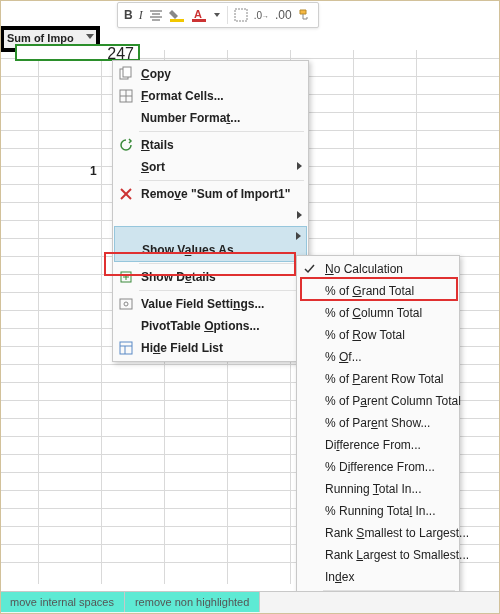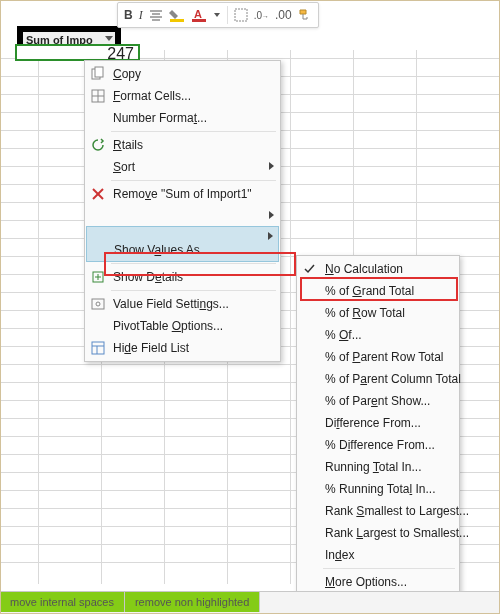--- a/index.html
+++ b/index.html
@@ -33,28 +33,27 @@
         transparent 0, transparent 62px, #d9d9d9 62px, #d9d9d9 63px);
     background-position: 0 -9px, -24px 0;
   }
 
   
   .pivot-header {
     position: absolute;
     left: 0; top: 26px;
     width: 89px; height: 18px;
     background: #f0f0f0;
-    border: 6px solid #000000;
+    border: 4px solid #000000;
     font-weight: bold;
     padding-left: 3px;
     font-size: 11px;
     line-height: 17px;
     white-space: nowrap;
     overflow: hidden;
-    margin-left: 17px;
   }
   .drop-arrow {
     position: absolute;
     right: 2px;
     top: 4px;
     width: 0; height: 0;
     border-left: 4px solid transparent;
     border-right: 4px solid transparent;
     border-top: 5px solid #555;
   }
@@ -143,21 +142,21 @@
     margin: 2px 4px 2px 26px;
   }
   .menu .item.hover {
     background: #cfe4ee;
     border: 1px solid #96c6dc;
     margin: -1px 1px;
     height: 22px;
     padding: 12px 17px 0 27px;
   }
   .menu .item.hover .sub-arrow { right: 5px; top: 5px; }
-  .context-main { left: 84px; top: 60px; width: 195px; }
+  .context-main { left: 112px; top: 60px; width: 195px; font-weight: bold; }
   .sub-menu { left: 296px; top: 255px; width: 162px; }
 
   .highlight-box {
     position: absolute;
     border: 2px solid #e03030;
     pointer-events: none;
     box-sizing: border-box;
   }
   .hl1 { left: 104px; top: 252px; width: 192px; height: 24px; }
   .hl2 { left: 300px; top: 277px; width: 158px; height: 24px; }
@@ -172,21 +171,21 @@
     border-top: 1px solid #c8c8c8;
     display: flex;
     align-items: flex-start;
     font-size: 11px;
   }
   .sheet-tab {
     height: 20px;
     line-height: 20px;
     padding: 0 10px;
     border-right: 1px solid #c8c8c8;
-    background: #84cc16;
+    background: #5eead4;
     color: #555;
     white-space: nowrap;
   }
 </style>
 </head>
 <body>
 
 <div class="grid"></div>
 
 <div class="pivot-header">
@@ -342,20 +341,23 @@
       <svg width="16" height="16">
           <path d="M3 8l3 3 6-7" fill="none" stroke="#333" stroke-width="1.5"></path>
         </svg>
     </span>
     <span><span class="ul">N</span><span>o Calculation</span></span>
   </div>
   <div class="item">
     <span><span>% of </span><span class="ul">G</span><span>rand Total</span></span>
   </div>
   <div class="item">
+    <span><span>% of </span><span class="ul">C</span><span>olumn Total</span></span>
+  </div>
+  <div class="item">
     <span><span>% of </span><span class="ul">R</span><span>ow Total</span></span>
   </div>
   <div class="item">
     <span><span>% </span><span class="ul">O</span><span>f...</span></span>
   </div>
   <div class="item">
     <span><span>% of </span><span class="ul">P</span><span>arent Row Total</span></span>
   </div>
   <div class="item">
     <span><span>% of P</span><span class="ul">a</span><span>rent Column Total</span></span>

